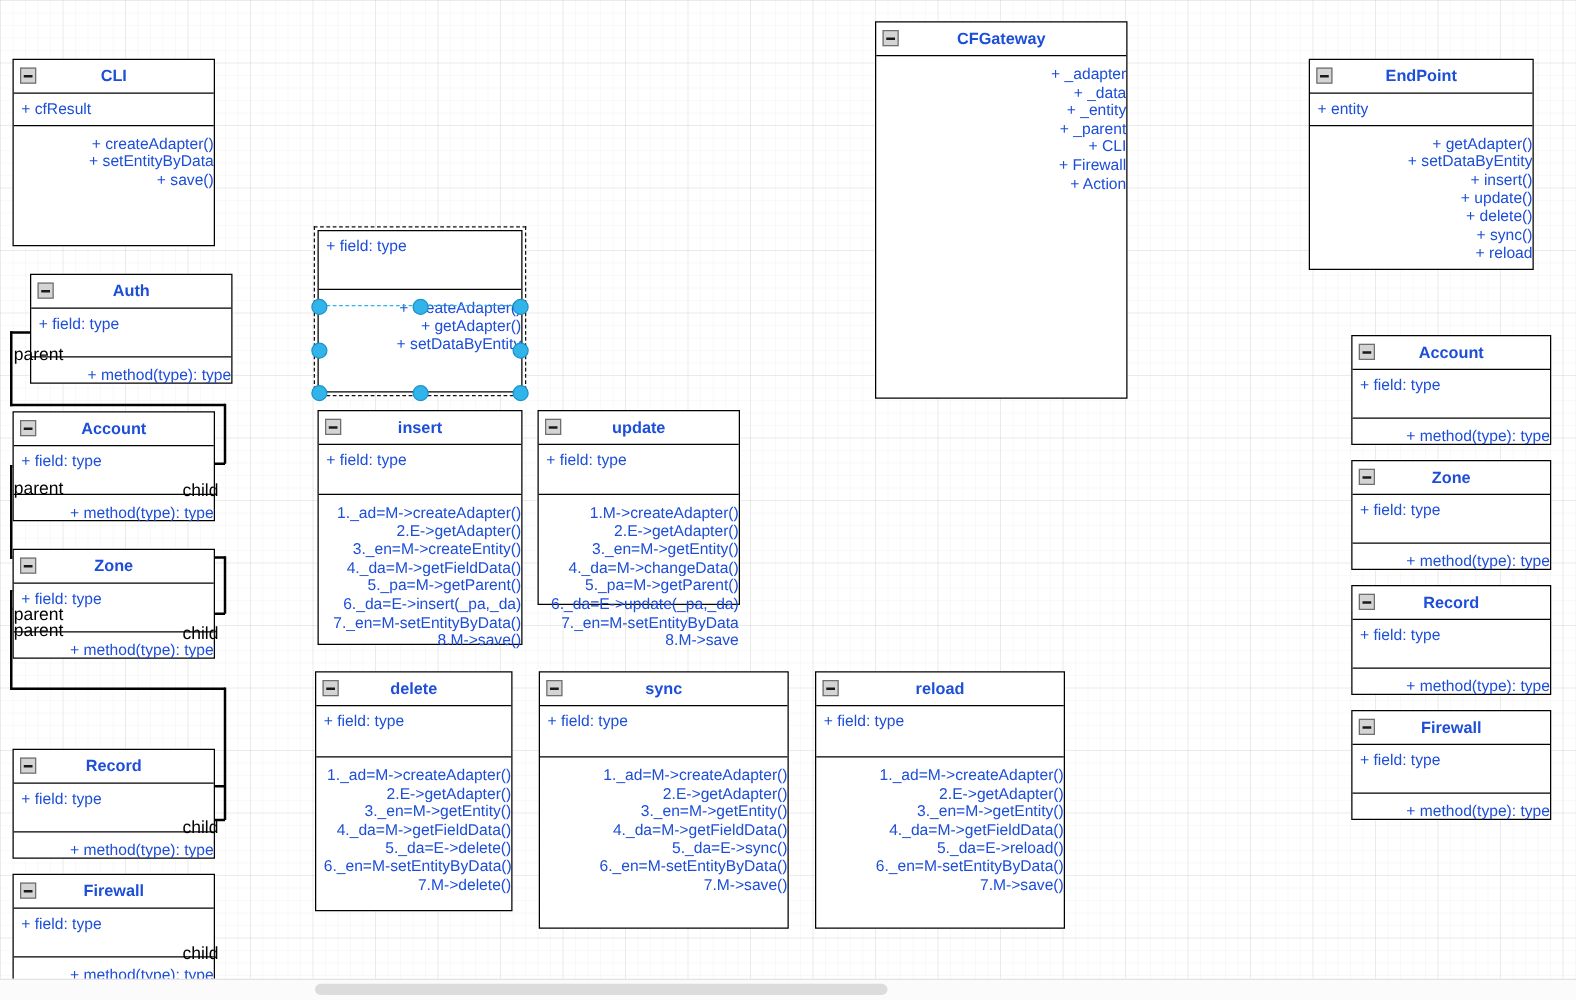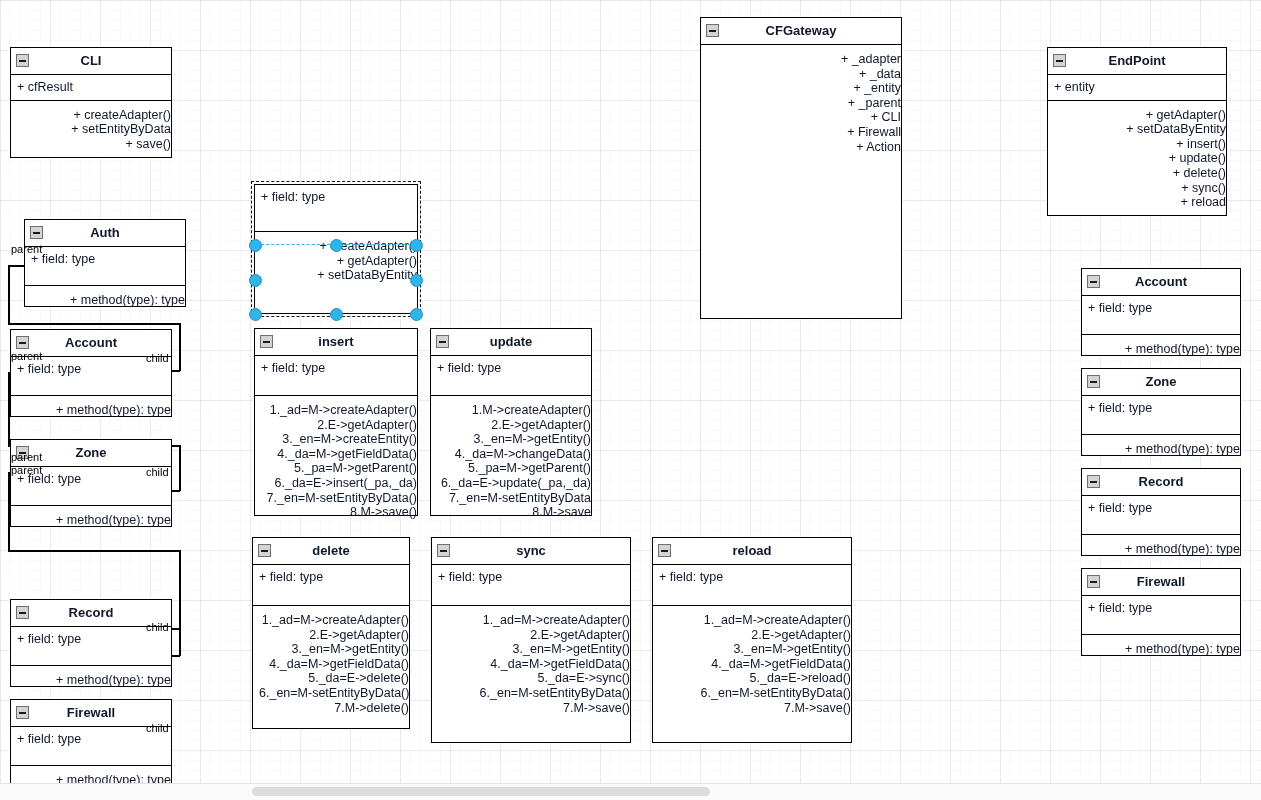--- a/index.html
+++ b/index.html
@@ -24,21 +24,21 @@
     background-position: 0px 0px, 0px 0px, 0px 0px, 0px 0px;
   }
 
   
   .uml {
     position: absolute;
     box-sizing: border-box;
     background: #ffffff;
     border: 1.6px solid #000000;
     font-size: 12.5px;
-    color: #0f172a;
+    color: #1d4ed8;
     z-index: 5;
   }
   .uml .hdr {
     position: relative;
     height: 26px;
     line-height: 26px;
     text-align: center;
     font-weight: bold;
     font-size: 13px;
     border-bottom: 1.6px solid #000000;
@@ -102,25 +102,26 @@
   
   .conn {
     position: absolute;
     background: #000000;
     z-index: 2;
   }
   .conn-h { height: 1.6px; }
   .conn-v { width: 1.6px; }
   .edge-label {
     position: absolute;
-    font-size: 11px;
+    font-size: 14px;
     color: #000000;
     background: transparent;
     white-space: nowrap;
     z-index: 7;
+    margin-top: 32px;
   }
 
   
   .hscroll-track {
     position: absolute;
     left: 0;
     bottom: 0;
     width: 1261px;
     height: 16px;
     background: #fbfbfb;
@@ -164,21 +165,21 @@
 
   <span class="edge-label" style="left:11px; top:243px;">parent</span>
   <span class="edge-label" style="left:11px; top:350px;">parent</span>
   <span class="edge-label" style="left:146px;top:352px;">child</span>
   <span class="edge-label" style="left:11px; top:451px;">parent</span>
   <span class="edge-label" style="left:11px; top:464px;">parent</span>
   <span class="edge-label" style="left:146px;top:466px;">child</span>
   <span class="edge-label" style="left:146px;top:621px;">child</span>
   <span class="edge-label" style="left:146px;top:722px;">child</span>
 
-  <div class="uml" style="left:10px; top:47px; width:162px; height:111px;">
+  <div class="uml" style="left:10px; top:47px; width:162px; height:150px;">
     <div class="hdr">
       <span class="collapse"></span>
       <span>CLI</span>
     </div>
     <div class="sect">
       <div class="row">+ cfResult</div>
     </div>
     <div class="sect pad-top">
       <div class="row">+ createAdapter()</div>
       <div class="row">+ setEntityByData</div>
@@ -320,21 +321,21 @@
       <div class="row">2.E-&gt;getAdapter()</div>
       <div class="row">3._en=M-&gt;createEntity()</div>
       <div class="row">4._da=M-&gt;getFieldData()</div>
       <div class="row">5._pa=M-&gt;getParent()</div>
       <div class="row">6._da=E-&gt;insert(_pa,_da)</div>
       <div class="row">7._en=M-setEntityByData()</div>
       <div class="row">8.M-&gt;save()</div>
     </div>
   </div>
 
-  <div class="uml" style="left:430px; top:328px; width:162px; height:188px;">
+  <div class="uml" style="left:430px; top:328px; width:162px; height:156px;">
     <div class="hdr">
       <span class="collapse"></span>
       <span>update</span>
     </div>
     <div class="sect" style="height:29px;">
       <div class="row">+ field: type</div>
     </div>
     <div class="sect pad-top">
       <div class="row">1.M-&gt;createAdapter()</div>
       <div class="row">2.E-&gt;getAdapter()</div>

